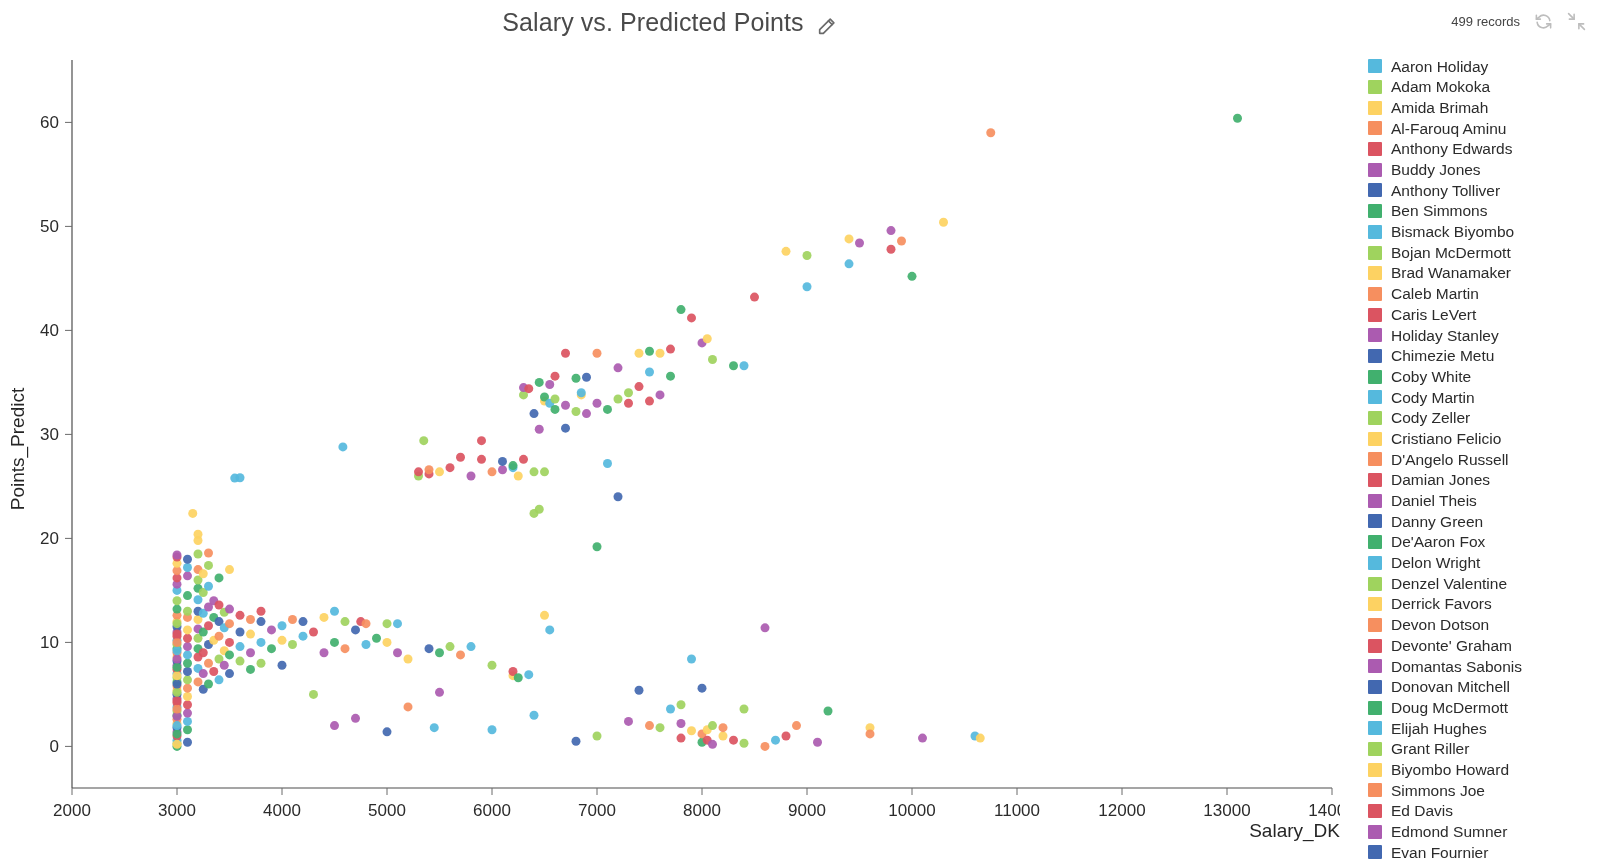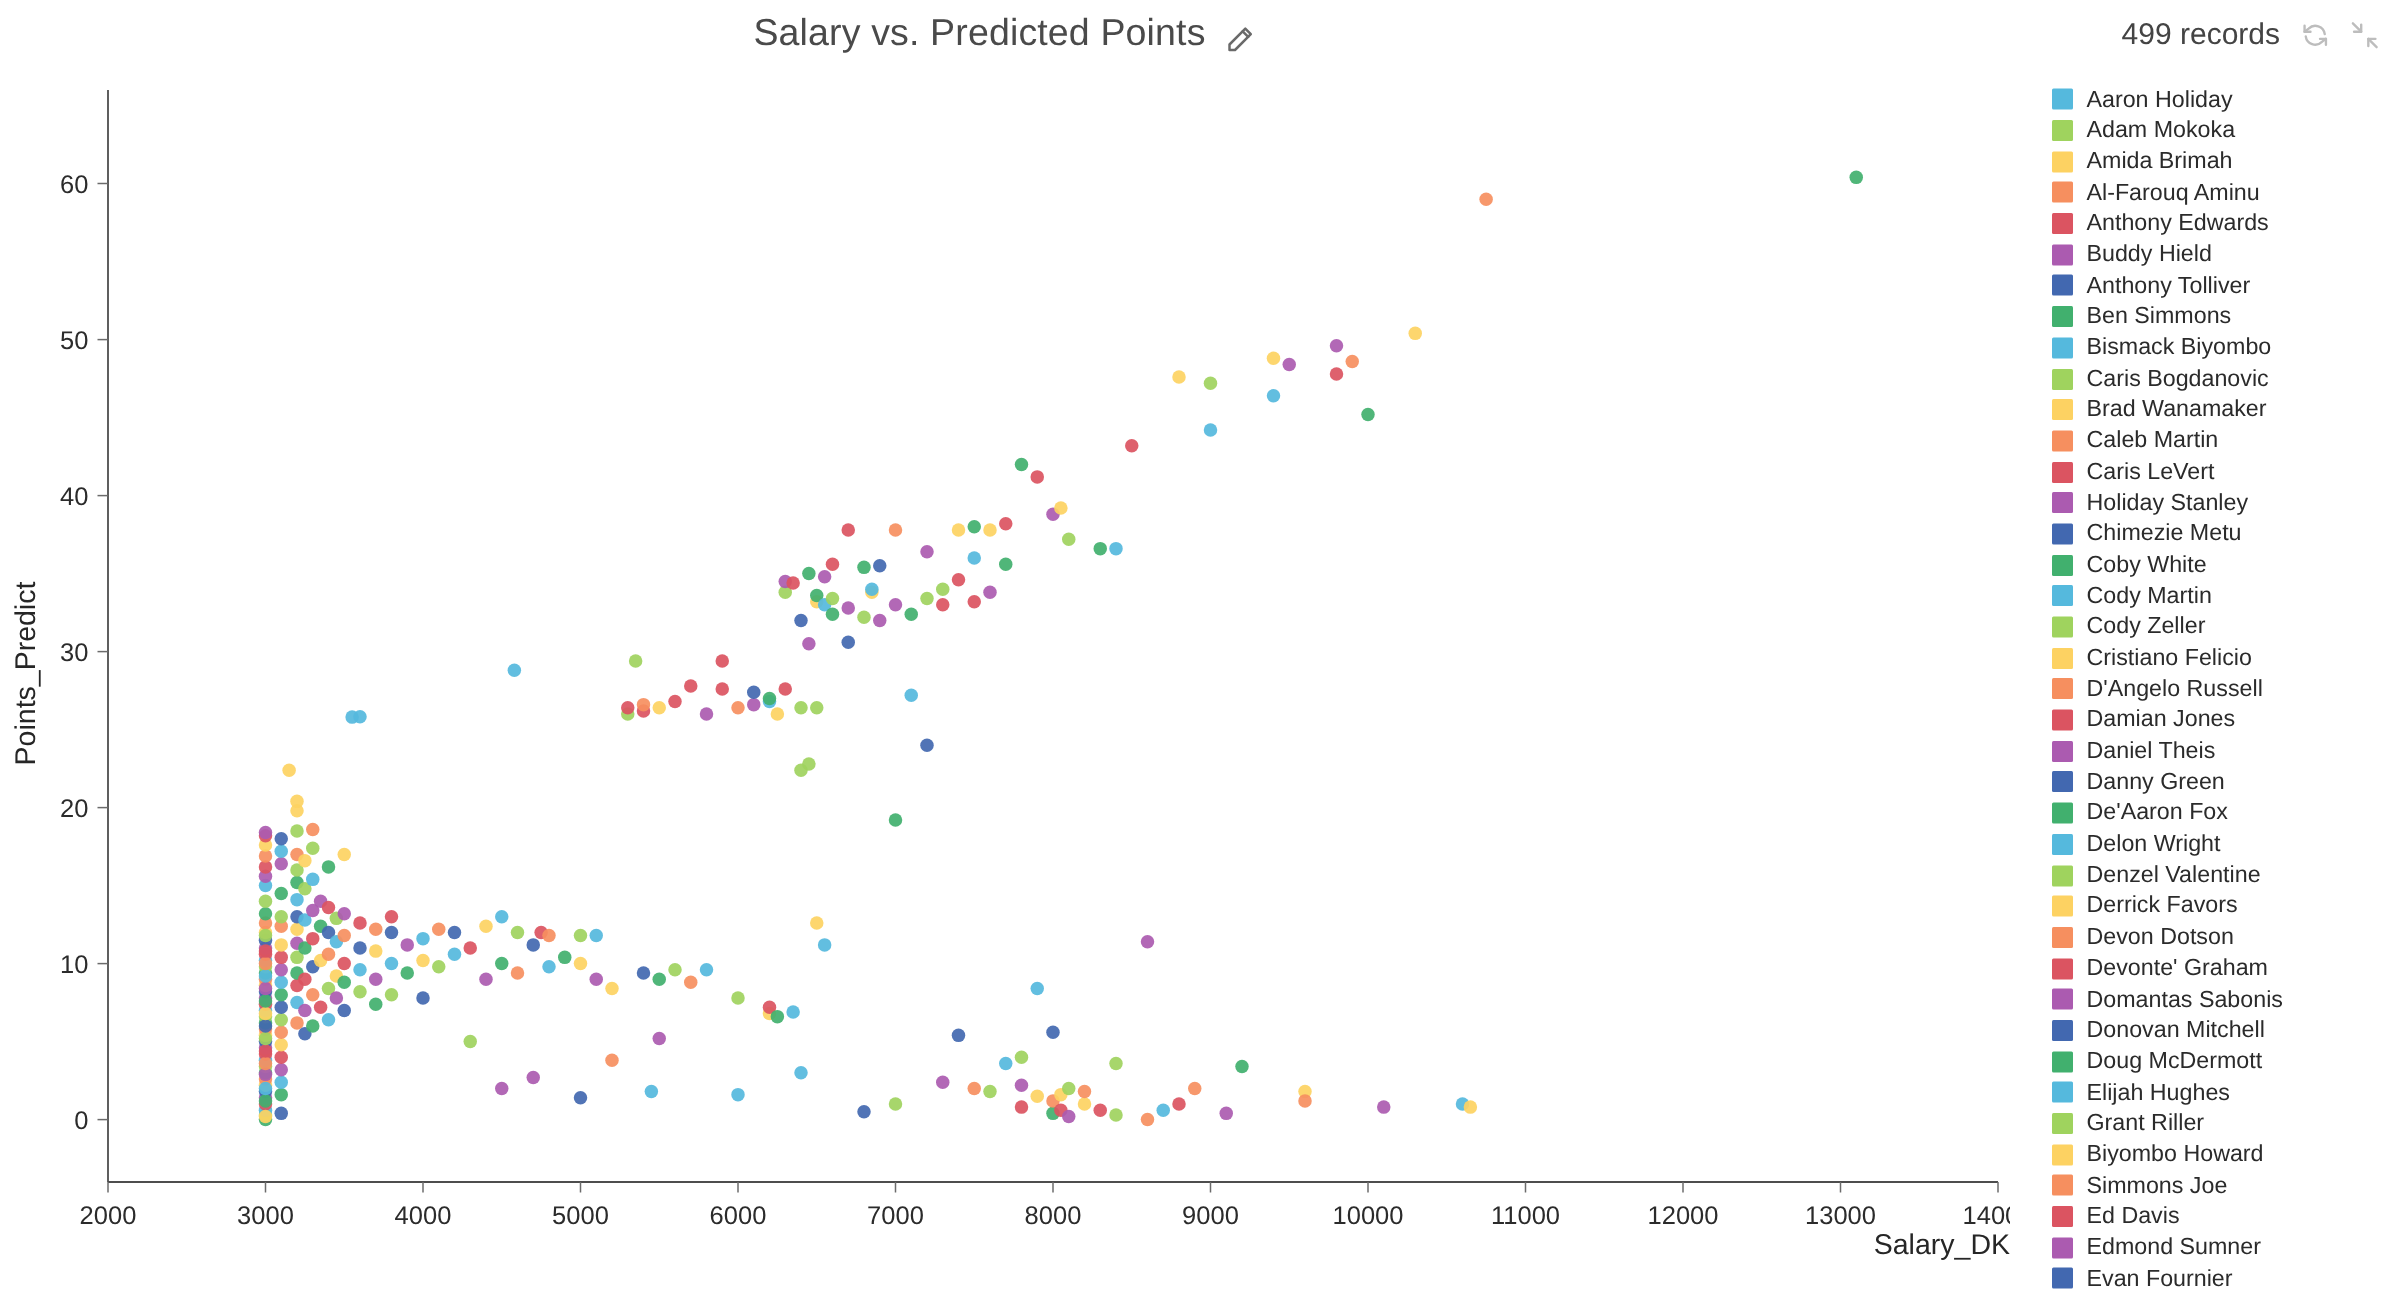--- a/index.html
+++ b/index.html
@@ -22,21 +22,21 @@
     white-space: nowrap;
   }
   .title-wrap { display:inline-flex; align-items:center; gap:12px; }
   .pencil-icon { display:inline-block; width:22px; height:22px; color:#6a6a6a; position:relative; top:3px;}
   .pencil-icon svg { display:block; }
 
   .header-right {
     position: absolute; right: 14px; top: 12px;
     display: flex; align-items: center; gap: 14px;
   }
-  .record-count { font-size: 20px; color:#444; white-space:nowrap; }
+  .record-count { font-size: 13px; color:#444; white-space:nowrap; }
   .hicon { width: 19px; height: 19px; color:#bdbdbd; cursor:pointer; }
   .hicon svg { display:block; }
 
   
   .plot { position:absolute; left:0; top:48px; width:1340px; height:817px; }
   .plot svg { display:block; }
 
   .axis-label {
     position:absolute; color:#262626; font-size:19px;
   }
@@ -495,37 +495,37 @@
       <div class="legend-item">
         <span class="legend-swatch" style="background: rgb(246, 143, 95);"></span>
         <span class="legend-label">Al-Farouq Aminu</span>
       </div>
       <div class="legend-item">
         <span class="legend-swatch" style="background: rgb(219, 84, 97);"></span>
         <span class="legend-label">Anthony Edwards</span>
       </div>
       <div class="legend-item">
         <span class="legend-swatch" style="background: rgb(171, 91, 176);"></span>
-        <span class="legend-label">Buddy Hield</span>
+        <span class="legend-label">Buddy Jones</span>
       </div>
       <div class="legend-item">
         <span class="legend-swatch" style="background: rgb(66, 104, 176);"></span>
         <span class="legend-label">Anthony Tolliver</span>
       </div>
       <div class="legend-item">
         <span class="legend-swatch" style="background: rgb(65, 176, 110);"></span>
         <span class="legend-label">Ben Simmons</span>
       </div>
       <div class="legend-item">
         <span class="legend-swatch" style="background: rgb(85, 185, 221);"></span>
         <span class="legend-label">Bismack Biyombo</span>
       </div>
       <div class="legend-item">
         <span class="legend-swatch" style="background: rgb(159, 211, 94);"></span>
-        <span class="legend-label">Caris Bogdanovic</span>
+        <span class="legend-label">Bojan McDermott</span>
       </div>
       <div class="legend-item">
         <span class="legend-swatch" style="background: rgb(253, 210, 98);"></span>
         <span class="legend-label">Brad Wanamaker</span>
       </div>
       <div class="legend-item">
         <span class="legend-swatch" style="background: rgb(246, 143, 95);"></span>
         <span class="legend-label">Caleb Martin</span>
       </div>
       <div class="legend-item">

